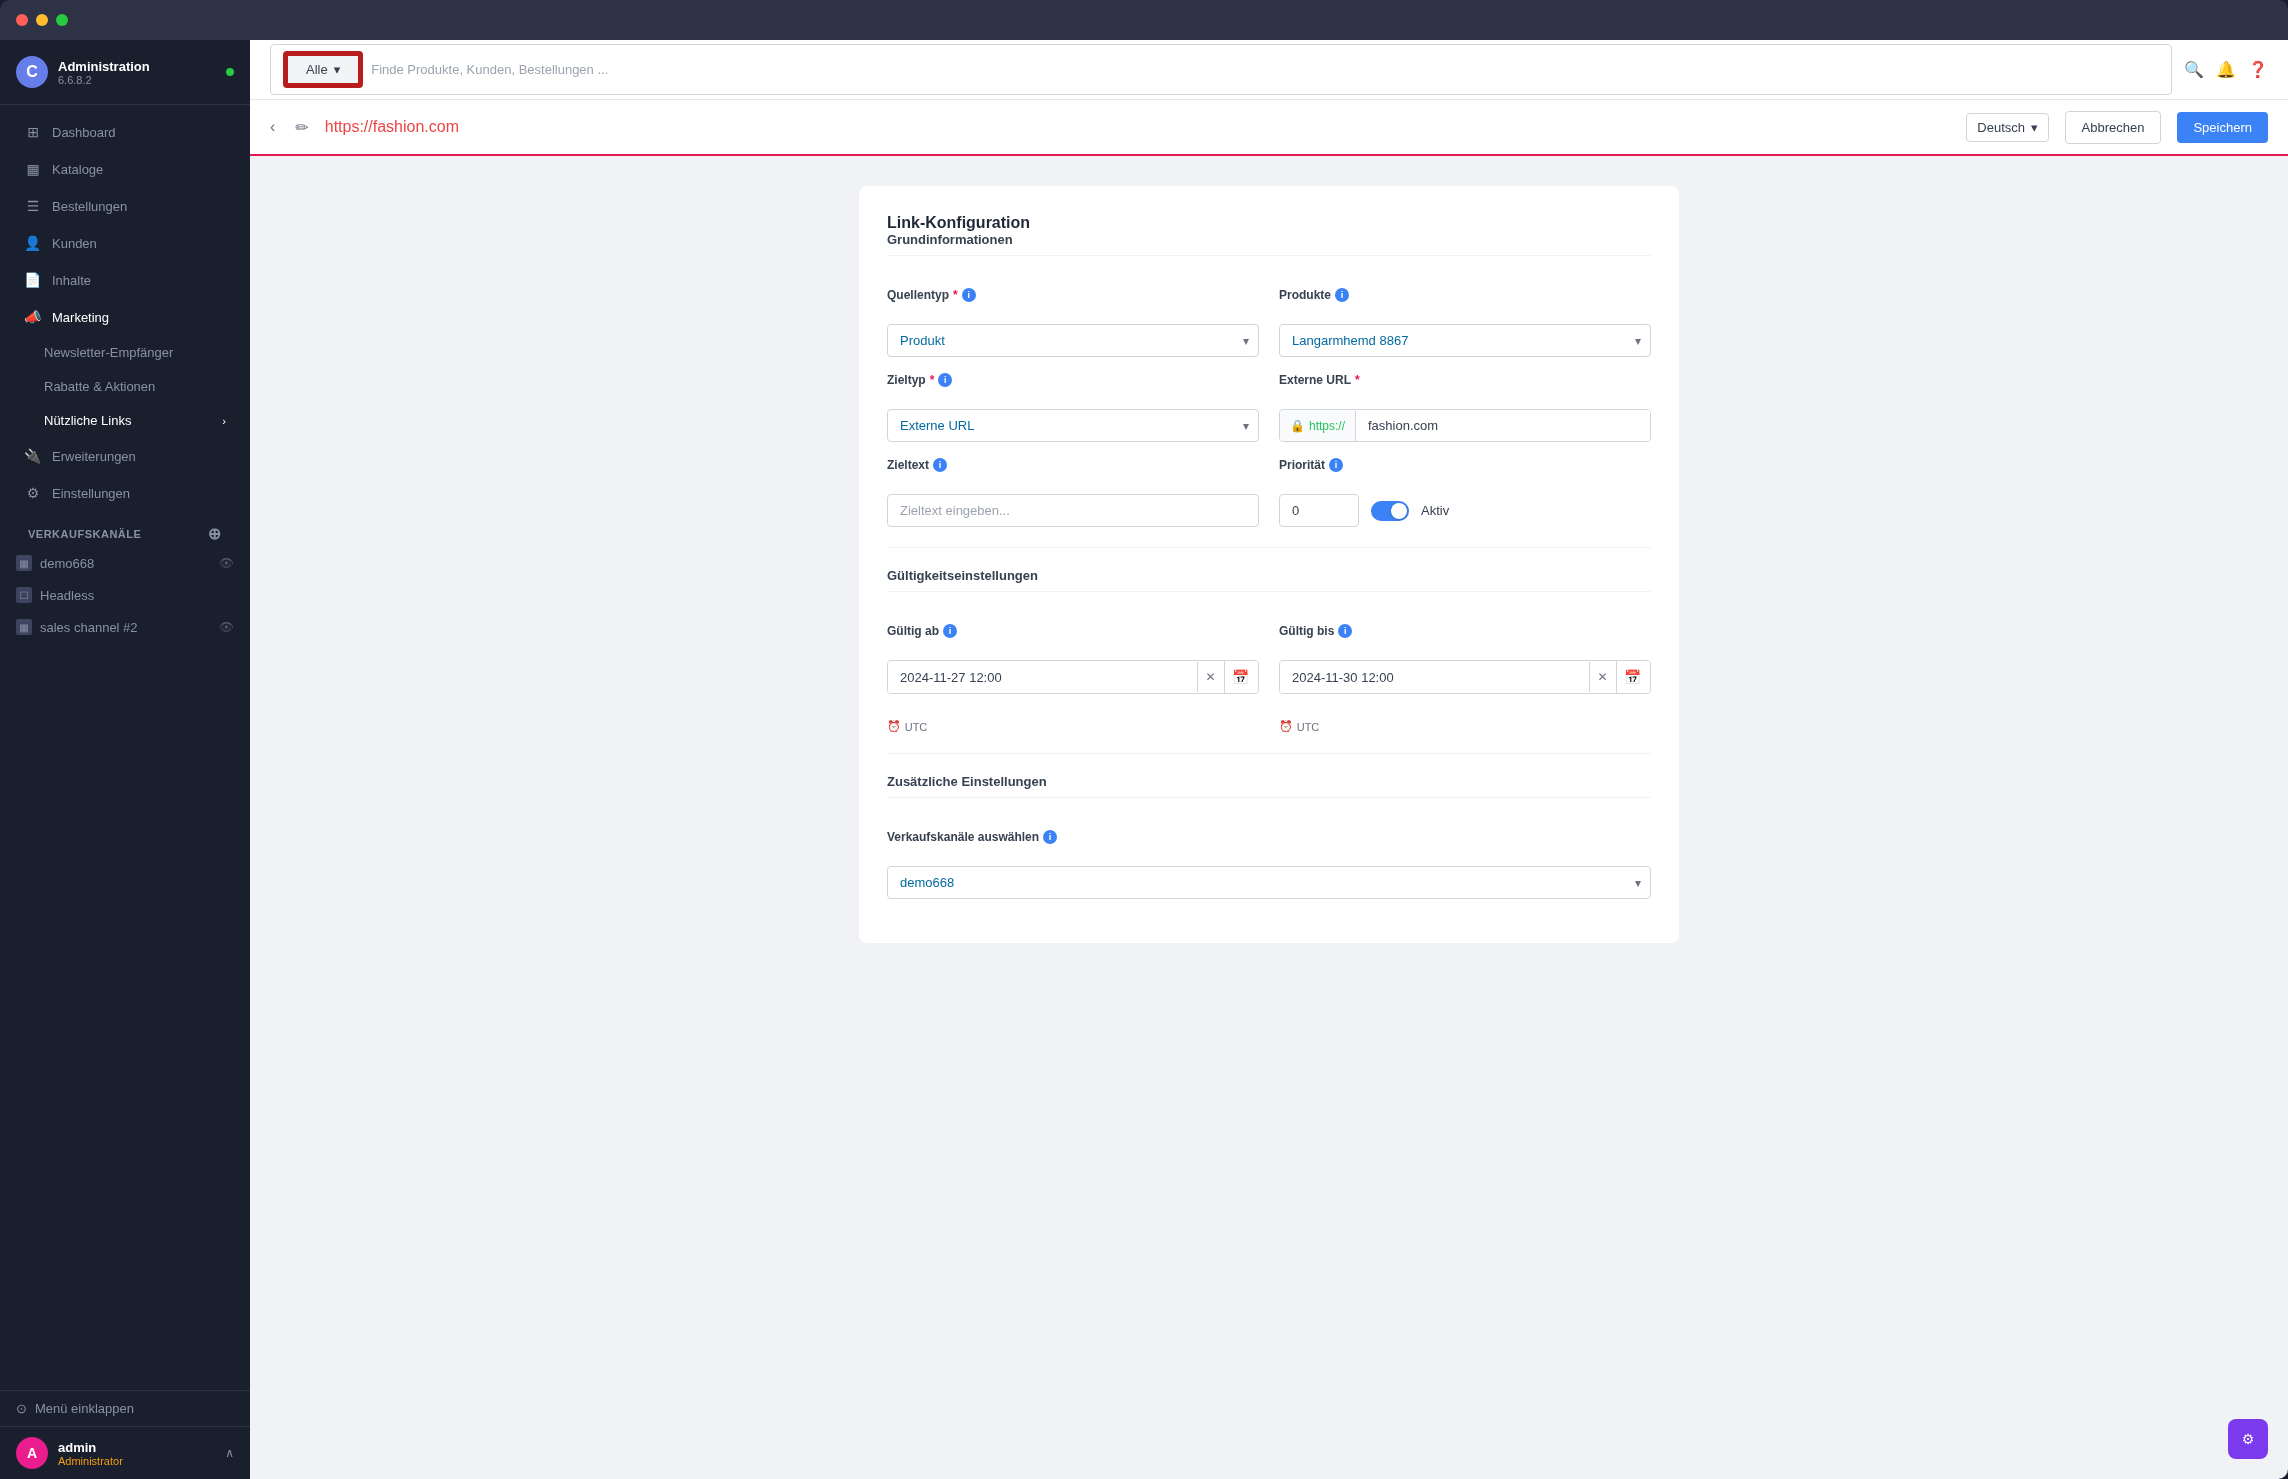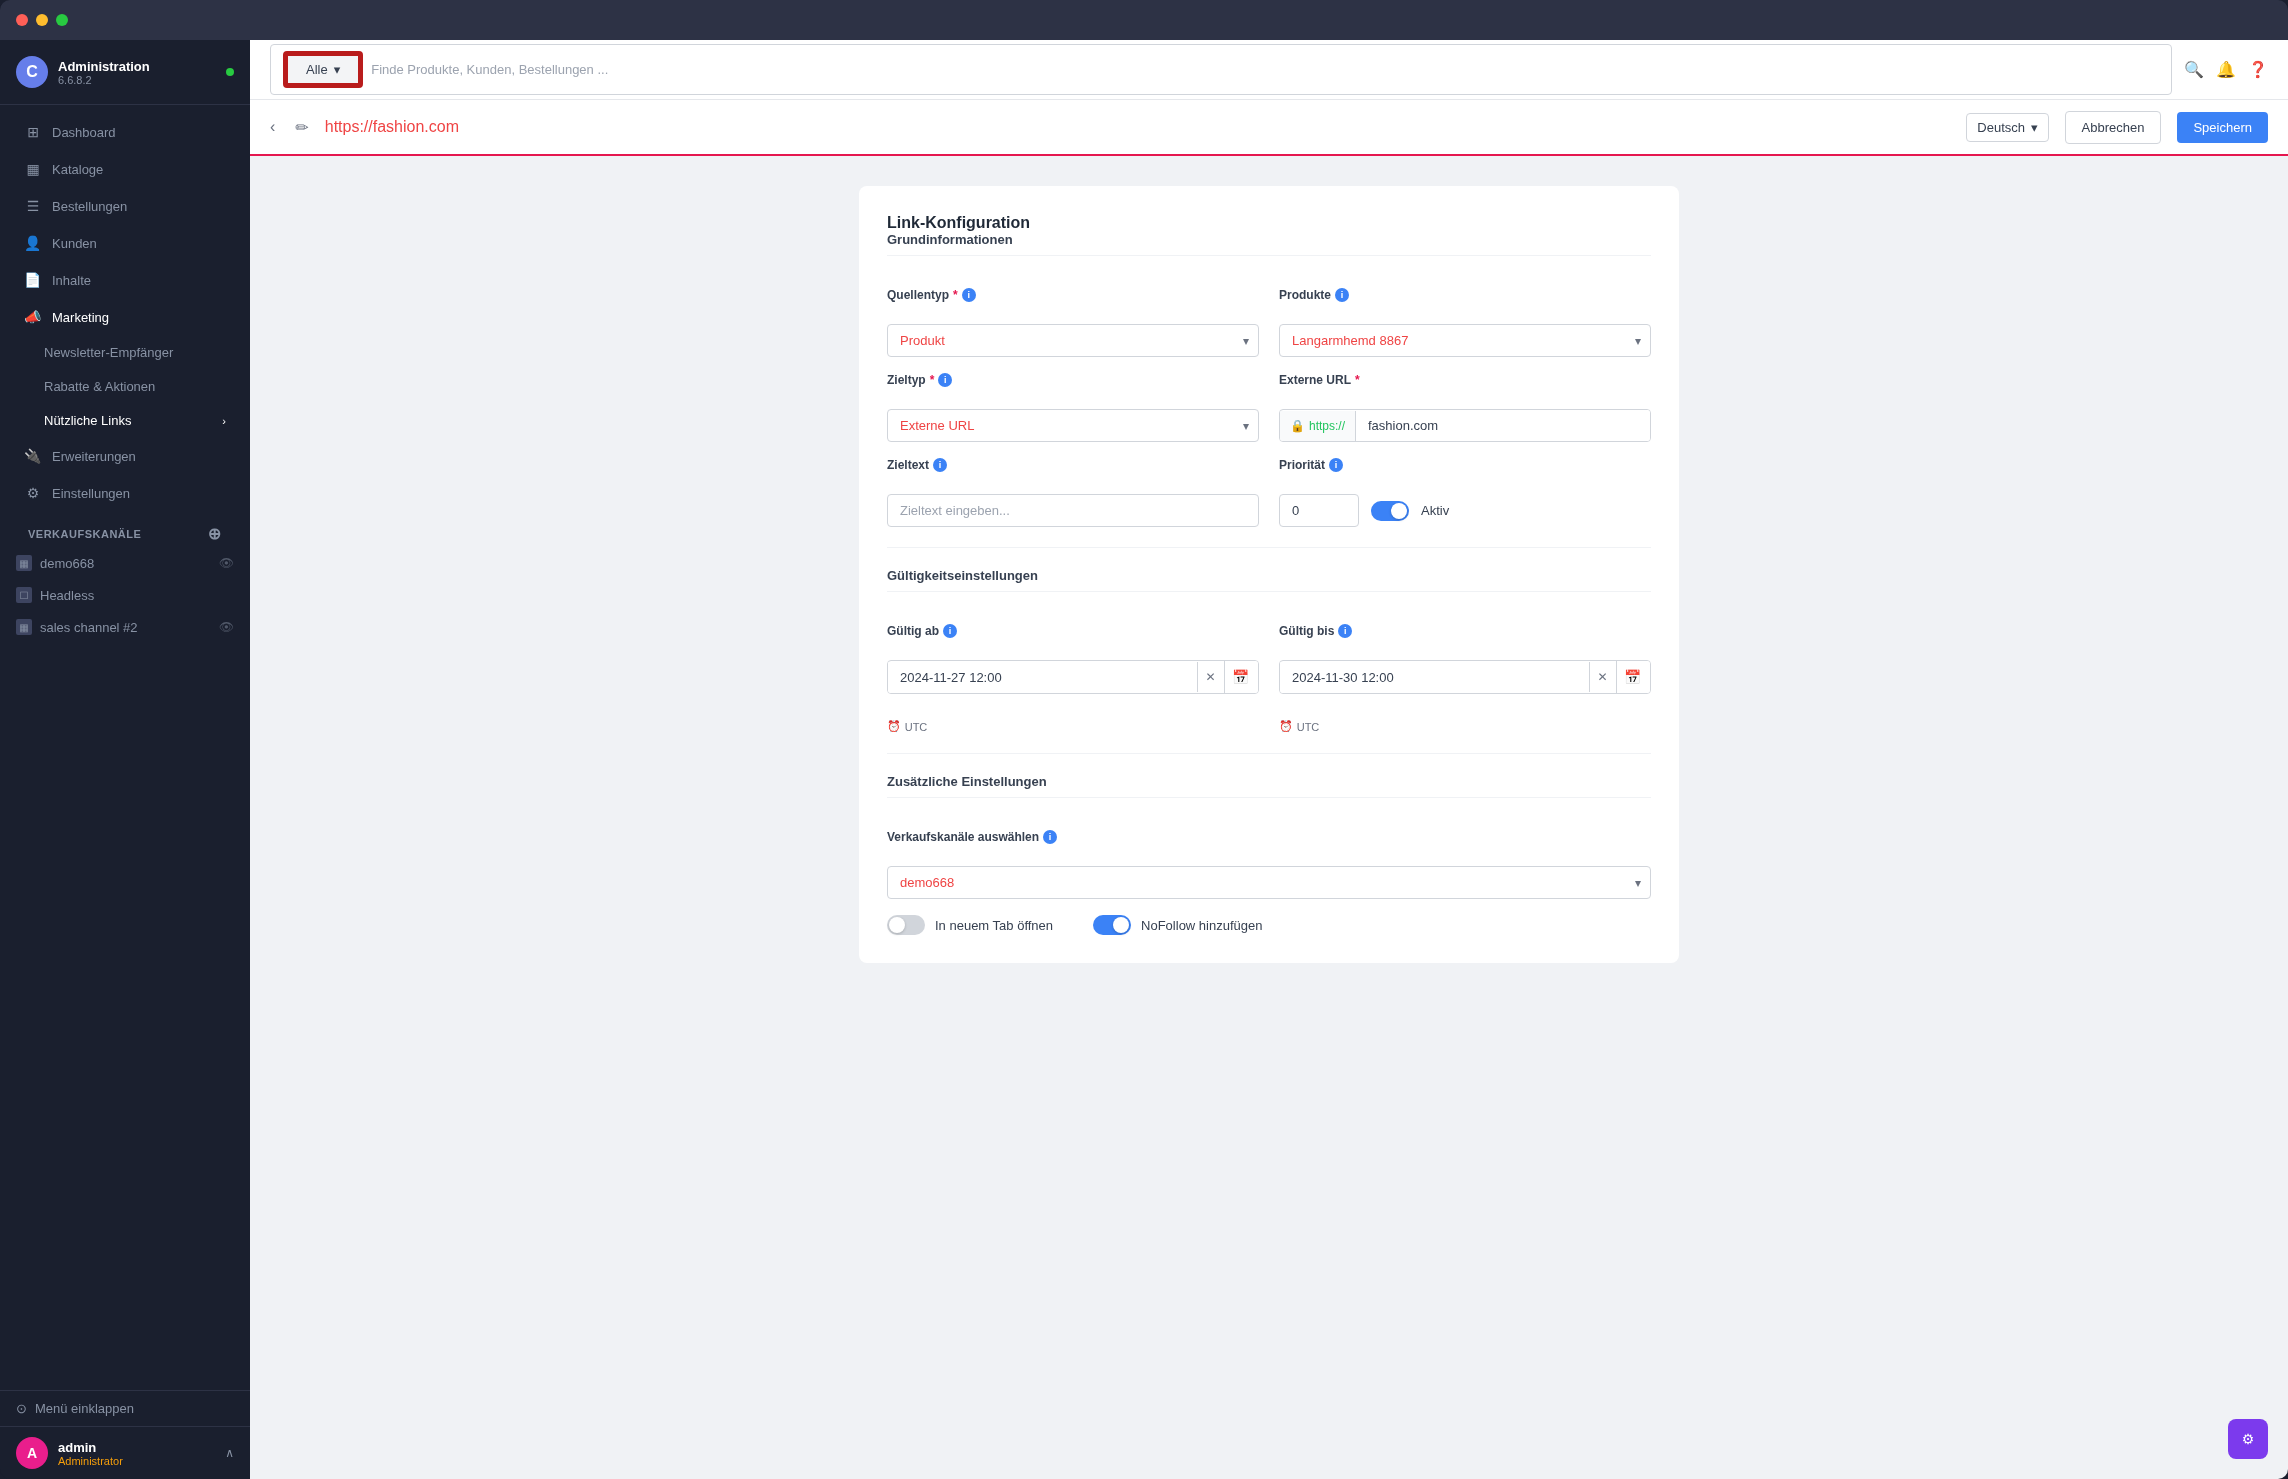--- a/index.html
+++ b/index.html
@@ -76,21 +76,21 @@
     .form-row { display: grid; grid-template-columns: 1fr 1fr; gap: 20px; margin-bottom: 16px; }
     .form-group { display: flex; flex-direction: column; gap: 22px; }
     .form-label { font-size: 12px; font-weight: 600; color: #374151; display: flex; align-items: center; gap: 4px; }
     .required { color: #e5174f; }
     .info-icon { width: 14px; height: 14px; border-radius: 50%; background: #3b82f6; color: white; font-size: 9px; display: inline-flex; align-items: center; justify-content: center; cursor: pointer; flex-shrink: 0; }
 
     .form-input { border: 1px solid #d1d5db; border-radius: 4px; padding: 8px 12px; font-size: 13px; color: #374151; outline: none; width: 100%; }
     .form-input::placeholder { color: #9ca3af; }
 
     .form-select-wrapper { position: relative; }
-    .form-select { border: 1px solid #d1d5db; border-radius: 4px; padding: 8px 32px 8px 12px; font-size: 13px; color: #ef4444; outline: none; width: 100%; appearance: none; background: white; cursor: pointer; }
+    .form-select { border: 1px solid #d1d5db; border-radius: 4px; padding: 8px 32px 8px 12px; font-size: 13px; color: #0369a1; outline: none; width: 100%; appearance: none; background: white; cursor: pointer; }
     .select-arrow { position: absolute; right: 10px; top: 50%; transform: translateY(-50%); color: #6b7280; font-size: 12px; pointer-events: none; }
 
     .url-input-group { display: flex; align-items: center; border: 1px solid #d1d5db; border-radius: 4px; overflow: hidden; }
     .url-prefix { padding: 8px 10px; background: #f9fafb; border-right: 1px solid #d1d5db; color: #22c55e; font-size: 12px; white-space: nowrap; display: flex; align-items: center; gap: 4px; }
     .url-field { border: none; padding: 8px 12px; font-size: 13px; color: #374151; outline: none; flex: 1; }
 
     .priority-row { display: flex; align-items: center; gap: 12px; }
     .toggle { width: 38px; height: 20px; border-radius: 10px; background: #3b82f6; position: relative; cursor: pointer; flex-shrink: 0; }
     .toggle.off { background: #d1d5db; }
     .toggle-knob { width: 16px; height: 16px; background: white; border-radius: 50%; position: absolute; top: 2px; right: 2px; transition: right 0.2s; box-shadow: 0 1px 3px rgba(0,0,0,0.2); }
@@ -378,34 +378,20 @@
                 <span class="info-icon">i</span>
               </label>
               <div class="form-select-wrapper">
                 <select class="form-select">
                   <option>demo668</option>
                 </select>
                 <span class="select-arrow">▾</span>
               </div>
             </div>
 
-            <div style="display: flex; align-items: center; gap: 40px;">
-              <div style="display: flex; align-items: center; gap: 10px;">
-                <div class="toggle off">
-                  <div class="toggle-knob"></div>
-                </div>
-                <span class="toggle-label">In neuem Tab öffnen</span>
-              </div>
-              <div style="display: flex; align-items: center; gap: 10px;">
-                <div class="toggle">
-                  <div class="toggle-knob"></div>
-                </div>
-                <span class="toggle-label">NoFollow hinzufügen</span>
-              </div>
-            </div>
           </div>
         </div>
       </div>
     </div>
   </div>
 </div>
 
 <div class="fab">
   <span style="font-size: 14px;">⚙</span>
 </div>

